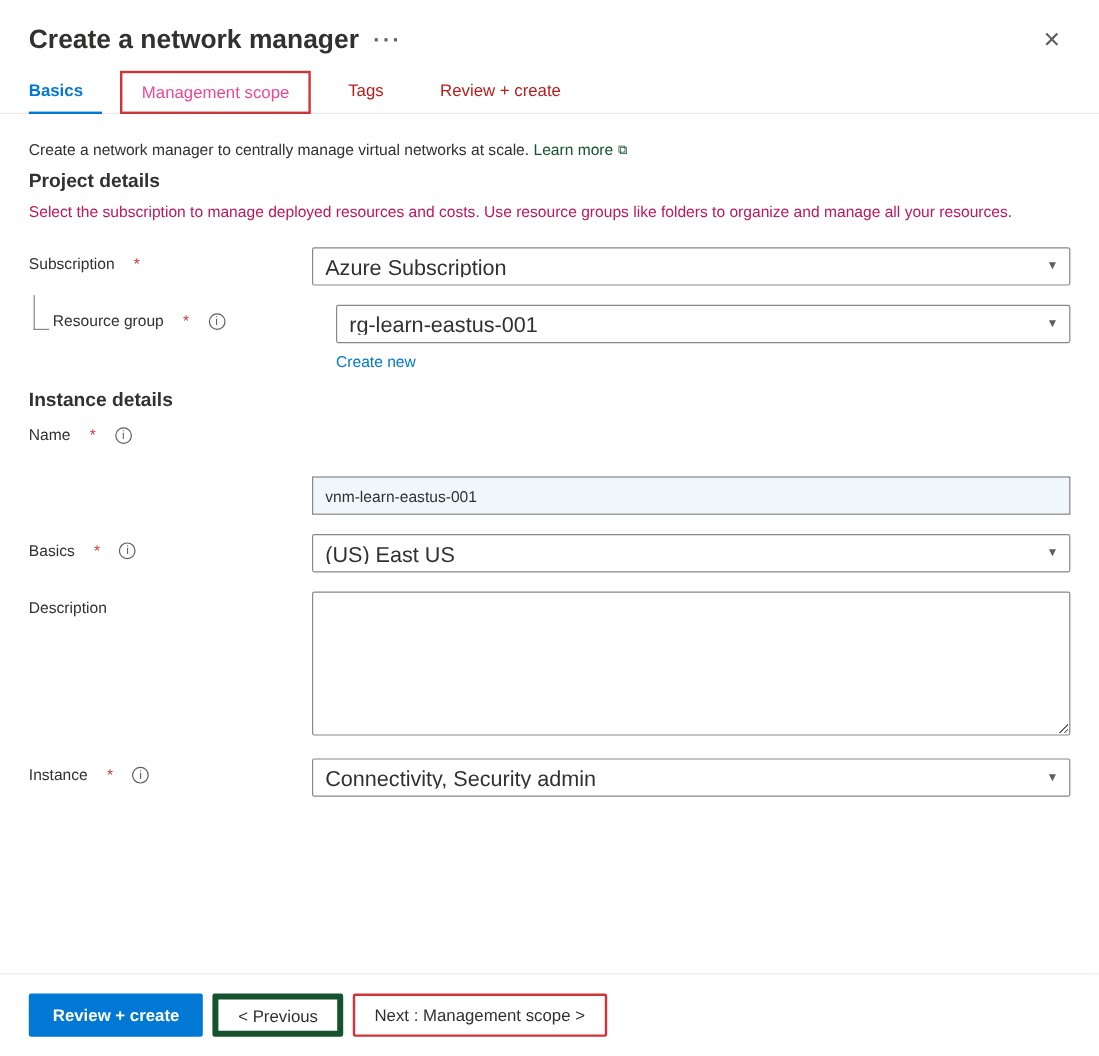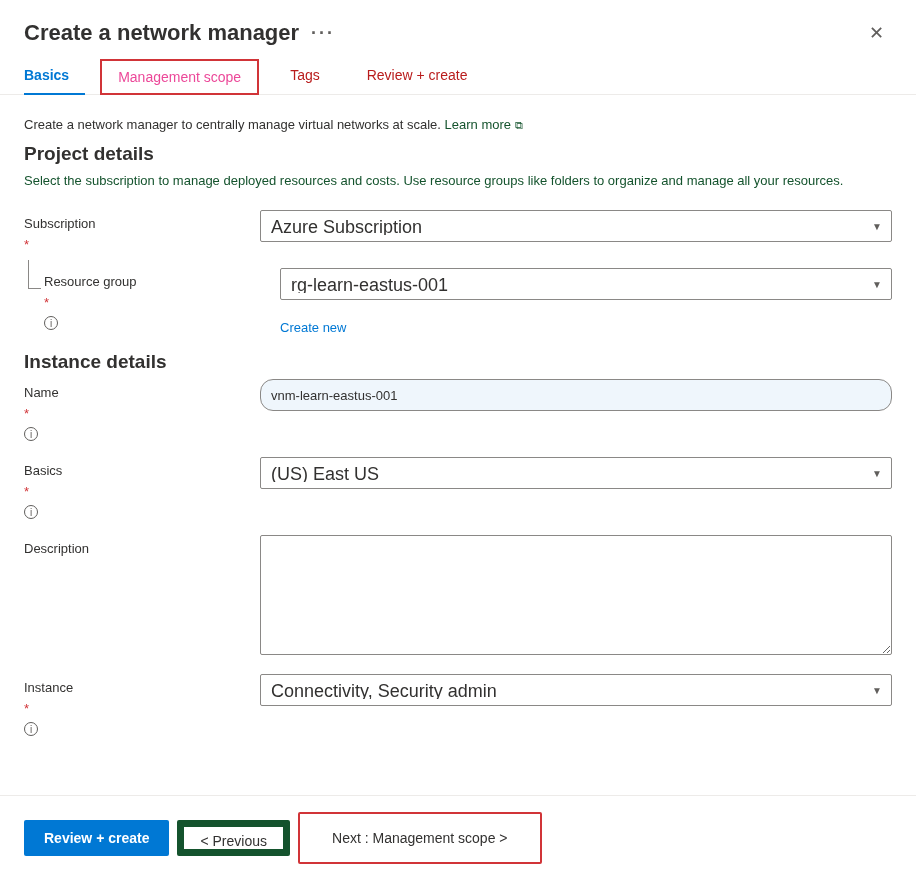--- a/index.html
+++ b/index.html
@@ -97,48 +97,47 @@
       color: #14532d;
       text-decoration: none;
       display: inline-flex;
       align-items: center;
       gap: 4px;
     }
     .external-icon { font-size: 11px; }
 
     .section-title {
       font-weight: 700;
-      font-size: 19px;
+      font-size: 16px;
       margin-bottom: 6px;
       color: #323130;
     }
     .section-desc {
       font-size: 13px;
-      color: #14532d;
+      color: #be185d;
       margin-bottom: 20px;
       line-height: 1.5;
     }
 
     
     .form-row {
       display: flex;
       align-items: flex-start;
       margin-bottom: 16px;
       gap: 16px;
     }
     .form-label {
       width: 220px;
       min-width: 220px;
       padding-top: 6px;
       font-size: 13px;
       color: #323130;
       display: flex;
-      align-items: flex-start;
-      gap: 6px;
-      flex-direction: column;
+      align-items: flex-end;
+      gap: 16px;
     }
     .form-label .required {
       color: #d13438;
     }
     .info-icon {
       width: 14px;
       height: 14px;
       border-radius: 50%;
       border: 1px solid #605e5c;
       display: inline-flex;
@@ -174,44 +173,45 @@
       top: 50%;
       transform: translateY(-50%);
       font-size: 10px;
       color: #605e5c;
       pointer-events: none;
     }
     .text-input {
       width: 100%;
       padding: 6px 10px;
       border: 1px solid #8a8886;
-      border-radius: 13px;
+      border-radius: 0;
       font-size: 13px;
       color: #323130;
       background: #eff6fc;
       height: 32px;
+      margin-top: 48px;
     }
     .textarea-field {
       width: 100%;
       padding: 6px 10px;
       border: 1px solid #8a8886;
       border-radius: 2px;
       font-size: 13px;
       color: #323130;
       background: #ffffff;
       resize: vertical;
       height: 120px;
       font-family: inherit;
     }
     .create-new-link {
       color: #0078d4;
       font-size: 13px;
       text-decoration: none;
       display: block;
-      margin-top: 20px;
+      margin-top: 8px;
     }
 
     
     .indented-row {
       display: flex;
       align-items: flex-start;
       margin-bottom: 16px;
       gap: 16px;
       padding-left: 20px;
       position: relative;
@@ -243,36 +243,36 @@
       padding: 6px 20px;
       border-radius: 2px;
       font-size: 14px;
       font-weight: 600;
       cursor: pointer;
       height: 36px;
     }
     .btn-secondary {
       background: #ffffff;
       color: #323130;
-      border: 7px solid #14532d;
+      border: 5px solid #14532d;
       padding: 6px 16px;
       border-radius: 2px;
       font-size: 14px;
       cursor: pointer;
       height: 36px;
     }
     .btn-next {
       background: #ffffff;
       color: #323130;
       border: 2px solid #d13438;
-      padding: 6px 32px;
+      padding: 6px 16px;
       border-radius: 2px;
       font-size: 14px;
       cursor: pointer;
-      height: 52px;
+      height: 36px;
     }
   </style>
 </head>
 <body>
 
 <div class="dialog">
 
   <div class="dialog-header">
     <div class="dialog-title">
       <span>Create a network manager</span>

